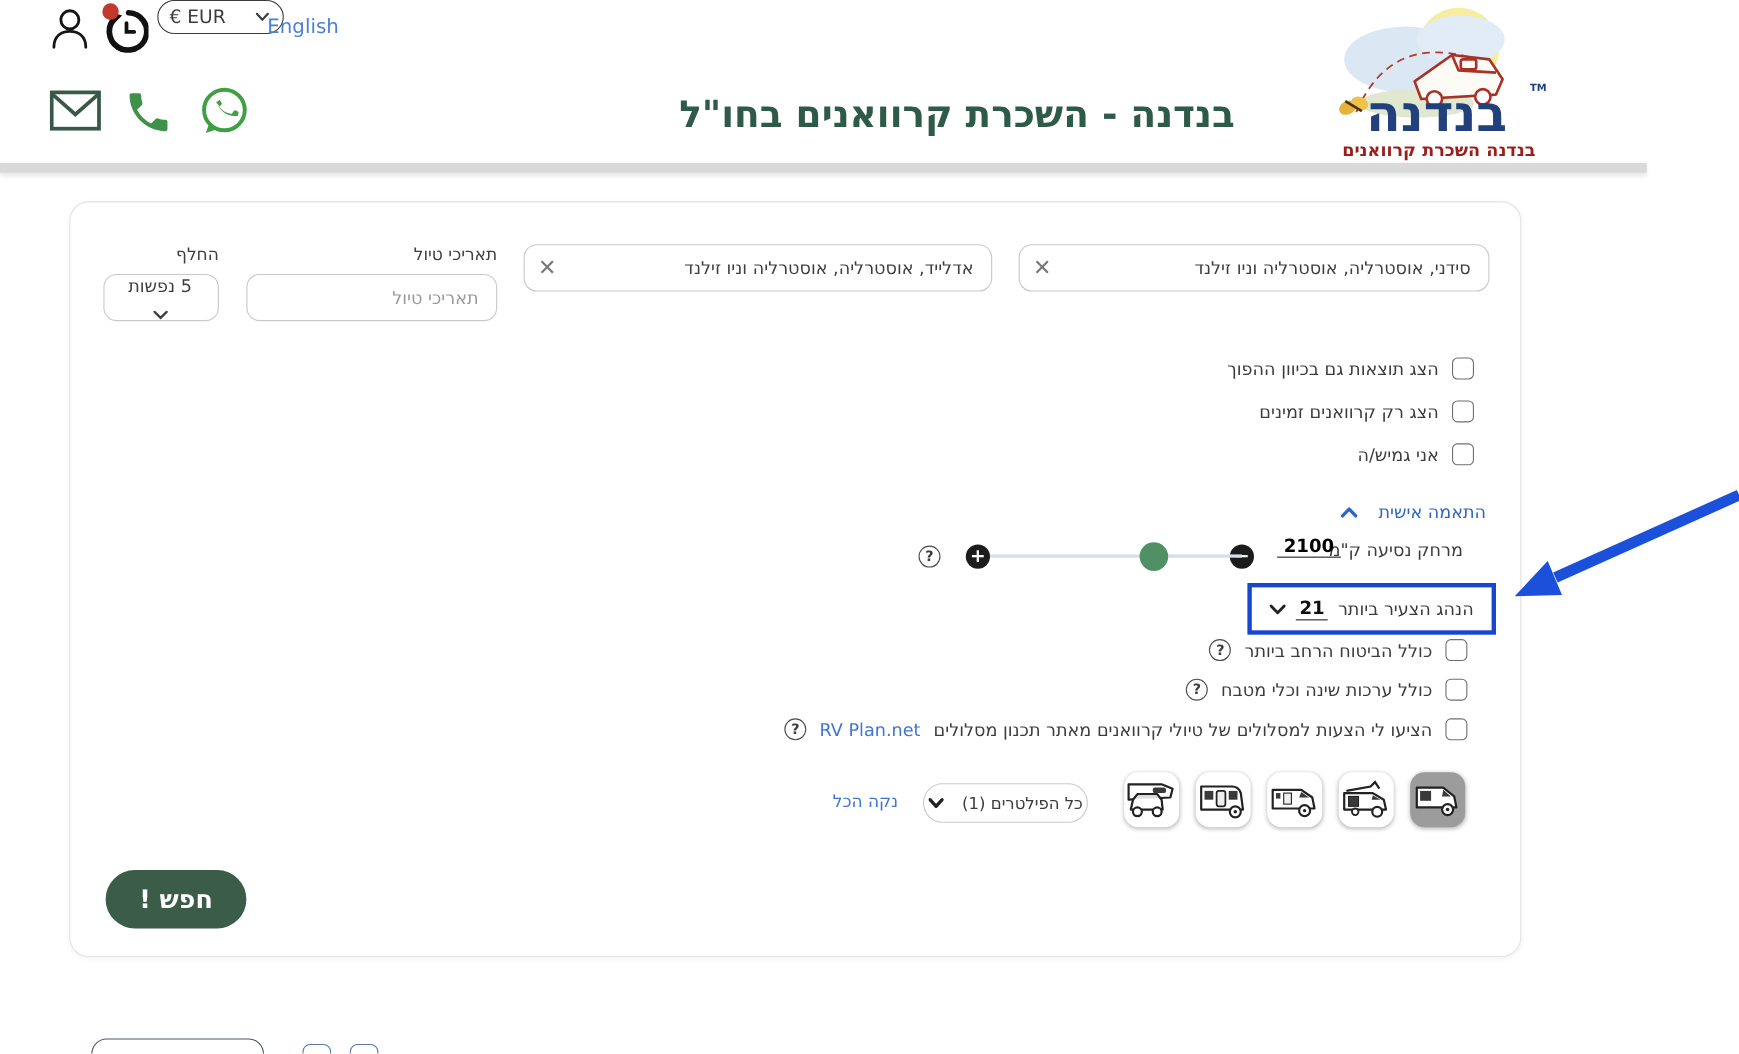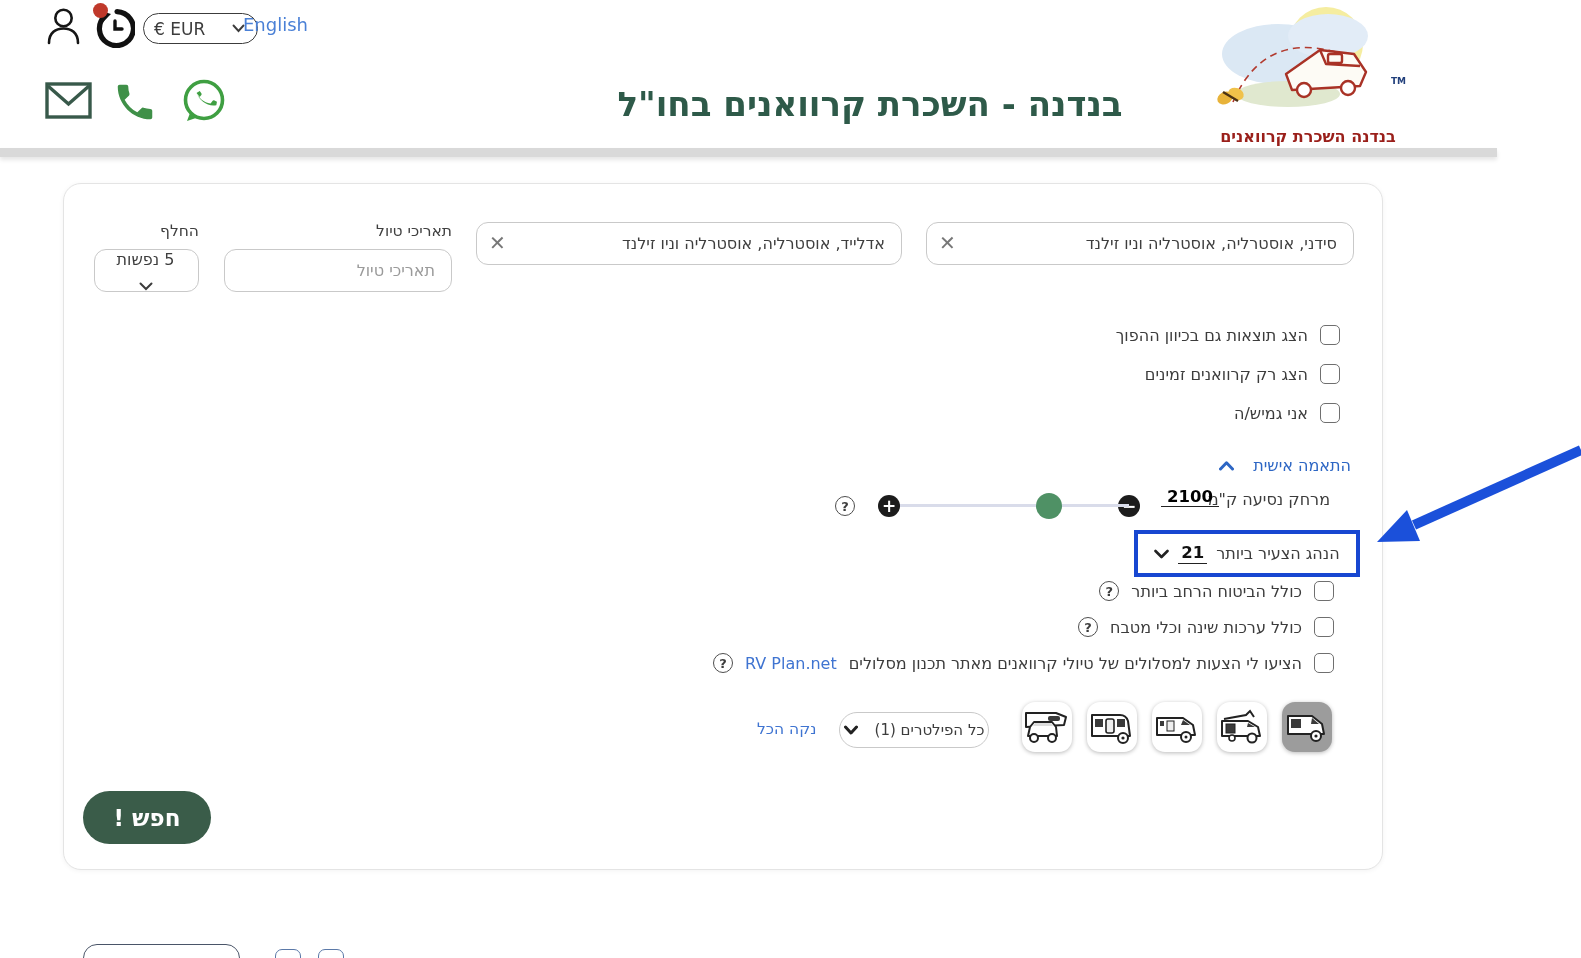--- a/index.html
+++ b/index.html
@@ -2,21 +2,21 @@
 <html lang="he"><head>
 <meta charset="utf-8">
 <style>
   * { margin:0; padding:0; box-sizing:border-box; }
   html,body { background:#fff; }
   body { font-family:"DejaVu Sans","Liberation Sans",sans-serif; }
   .page { position:relative; width:1581px; height:958px; background:#fff; overflow:hidden; }
 
   
   .icon-btn { position:absolute; cursor:pointer; }
-  .currency-pill { position:absolute; left:143px; top:13px; height:31px; padding:0 12px 0 10px;
+  .currency-pill { position:absolute; left:143px; top:0; height:31px; padding:0 12px 0 10px;
     border:1.8px solid #3c3c3c; border-radius:16px; display:flex; align-items:center; gap:27px;
     font-size:17px; color:#3c3c3c; background:#fff; }
   .lang-link { position:absolute; left:243px; top:14px; font-size:18px; color:#4a80d6; cursor:pointer; }
   .page-title { position:absolute; left:570px; top:84px; width:600px; text-align:center;
     direction:rtl; font-size:34px; font-weight:bold; color:#2e5a49; }
   .header-divider { position:absolute; left:0; top:148px; width:1497px; height:9px;
     background:#d9d9d9; box-shadow:0 3px 4px rgba(0,0,0,0.10); }
 
   
   .logo { position:absolute; left:1208px; top:2px; width:200px; height:148px; }
@@ -76,21 +76,21 @@
   .veh { width:50px; height:50px; border-radius:13px; background:#fff;
     box-shadow:0 1px 4px rgba(0,0,0,0.28); display:flex; align-items:center; justify-content:center; cursor:pointer; }
   .veh.selected { background:#9c9c9c; }
 
   .filters-pill { position:absolute; left:775px; top:528px; width:150px; height:36px;
     border:1px solid #c9c9c9; border-radius:20px; background:#fff; display:flex; direction:rtl;
     align-items:center; justify-content:center; gap:17px; font-size:15px; color:#3c3c3c; cursor:pointer; }
   .clear-all { position:absolute; left:693px; top:536px; font-size:15.5px; color:#3f74d1;
     direction:rtl; cursor:pointer; }
 
-  .search-btn { position:absolute; left:19px; top:607px; width:128px; height:53px; border:none;
+  .search-btn { position:absolute; left:32px; top:607px; width:128px; height:53px; border:none;
     border-radius:28px; background:#3a5c49; color:#fff; font-size:23px; font-weight:bold;
     direction:rtl; cursor:pointer; font-family:inherit; }
 
   
   .anno-arrow { position:absolute; left:1368px; top:438px; pointer-events:none; }
 
   
   .cut-pill { position:absolute; left:83px; top:944px; width:157px; height:40px;
     border:1.6px solid #4a5568; border-radius:14px; background:#fff; cursor:pointer; }
   .cut-sq { position:absolute; top:949px; width:26px; height:26px; border:1.6px solid #5b79a8;
@@ -166,20 +166,21 @@
         <rect x="120" y="52" width="14" height="9" rx="2"></rect>
         <circle cx="96" cy="88" r="7" fill="#fff"></circle>
         <circle cx="140" cy="86" r="7" fill="#fff"></circle>
       </g>
       <g>
         <ellipse cx="17" cy="96" rx="8" ry="6" fill="#e8b33a" transform="rotate(-25 17 96)"></ellipse>
         <ellipse cx="28" cy="92" rx="8" ry="6" fill="#f0c24a" transform="rotate(20 28 92)"></ellipse>
         <line x1="15" y1="90" x2="30" y2="99" stroke="#4a3214" stroke-width="2.4"></line>
       </g>
     </svg>
+    <div class="logo-brand">בנדנה</div>
     <div class="logo-tm">TM</div>
     <div class="logo-tagline">בנדנה השכרת קרוואנים</div>
   </div>
 
   <div class="card">
 
     <div class="field" style="left:862px; top:38px; width:428px;">
       <div class="tb">
         <input readonly="" value="סידני, אוסטרליה, אוסטרליה וניו זילנד" style="">
         <span class="clear-x">✕</span>

